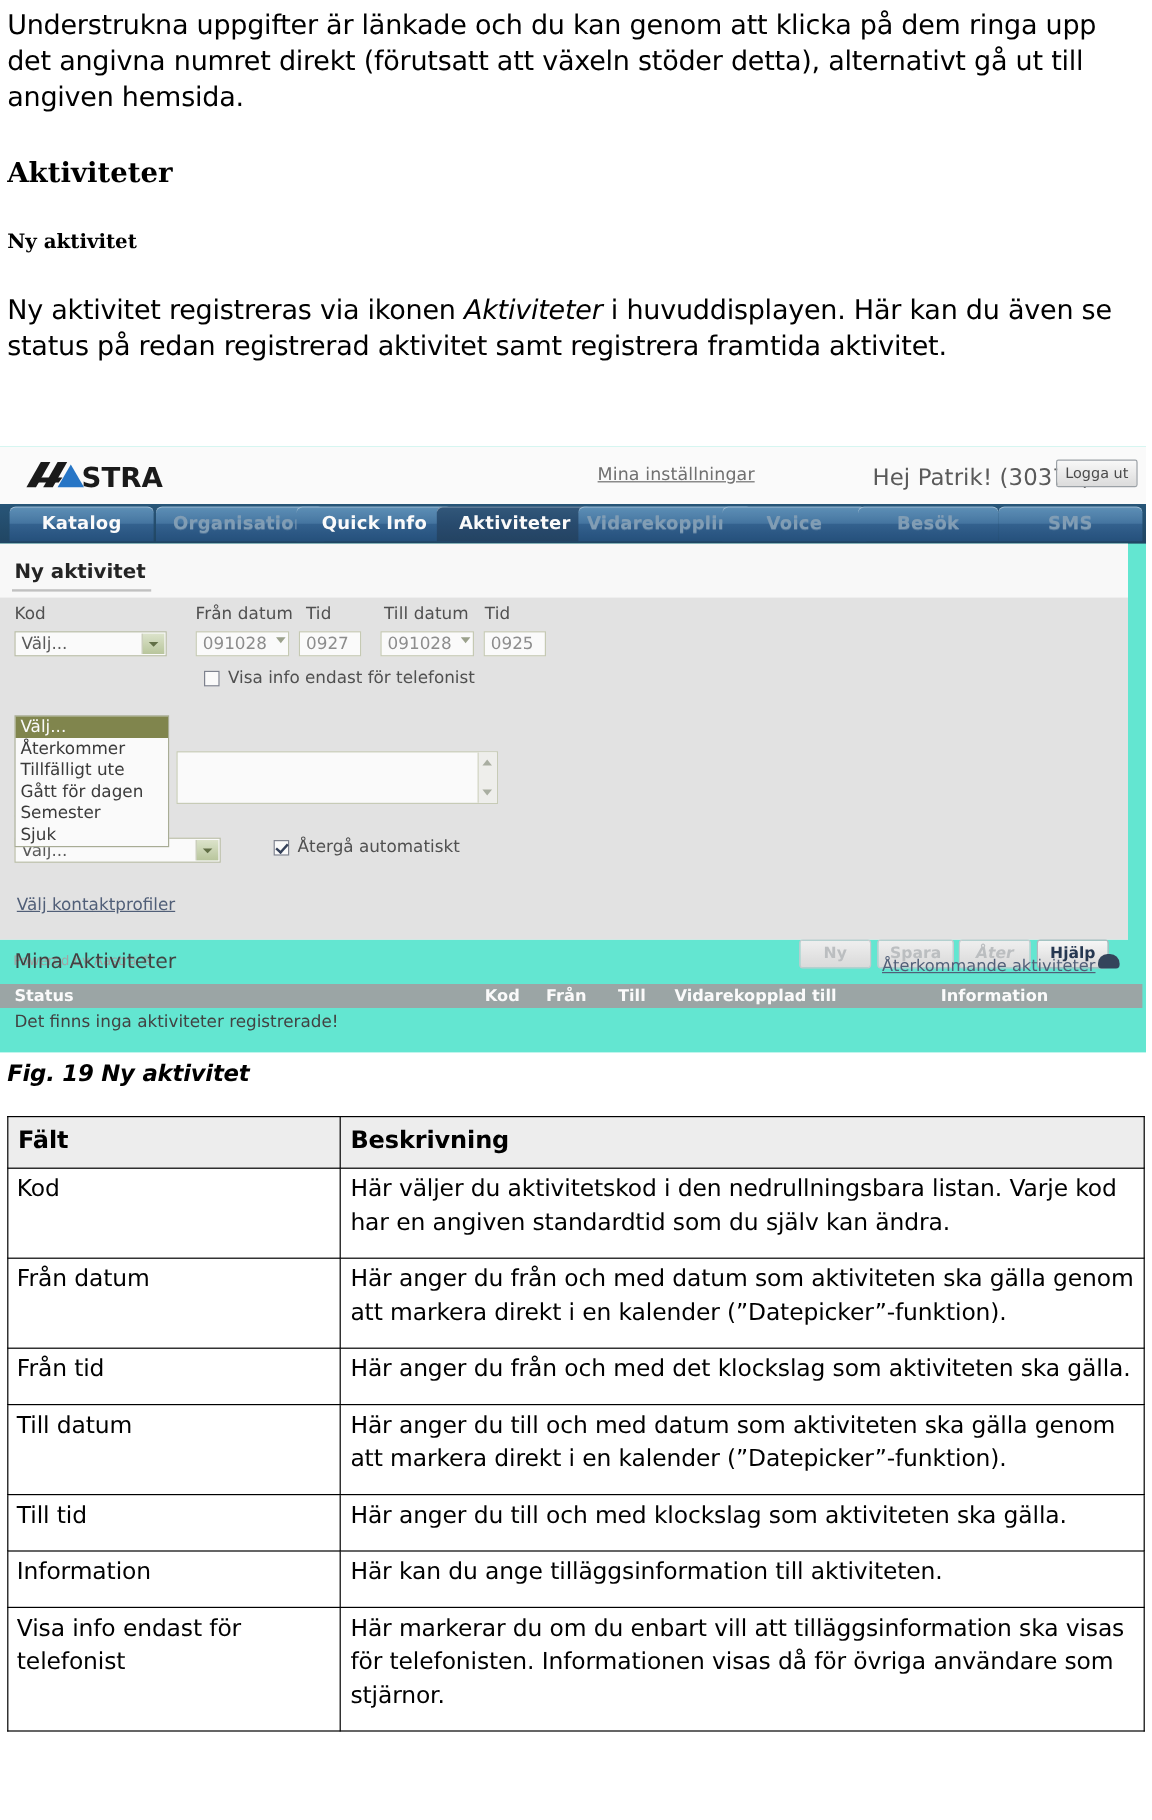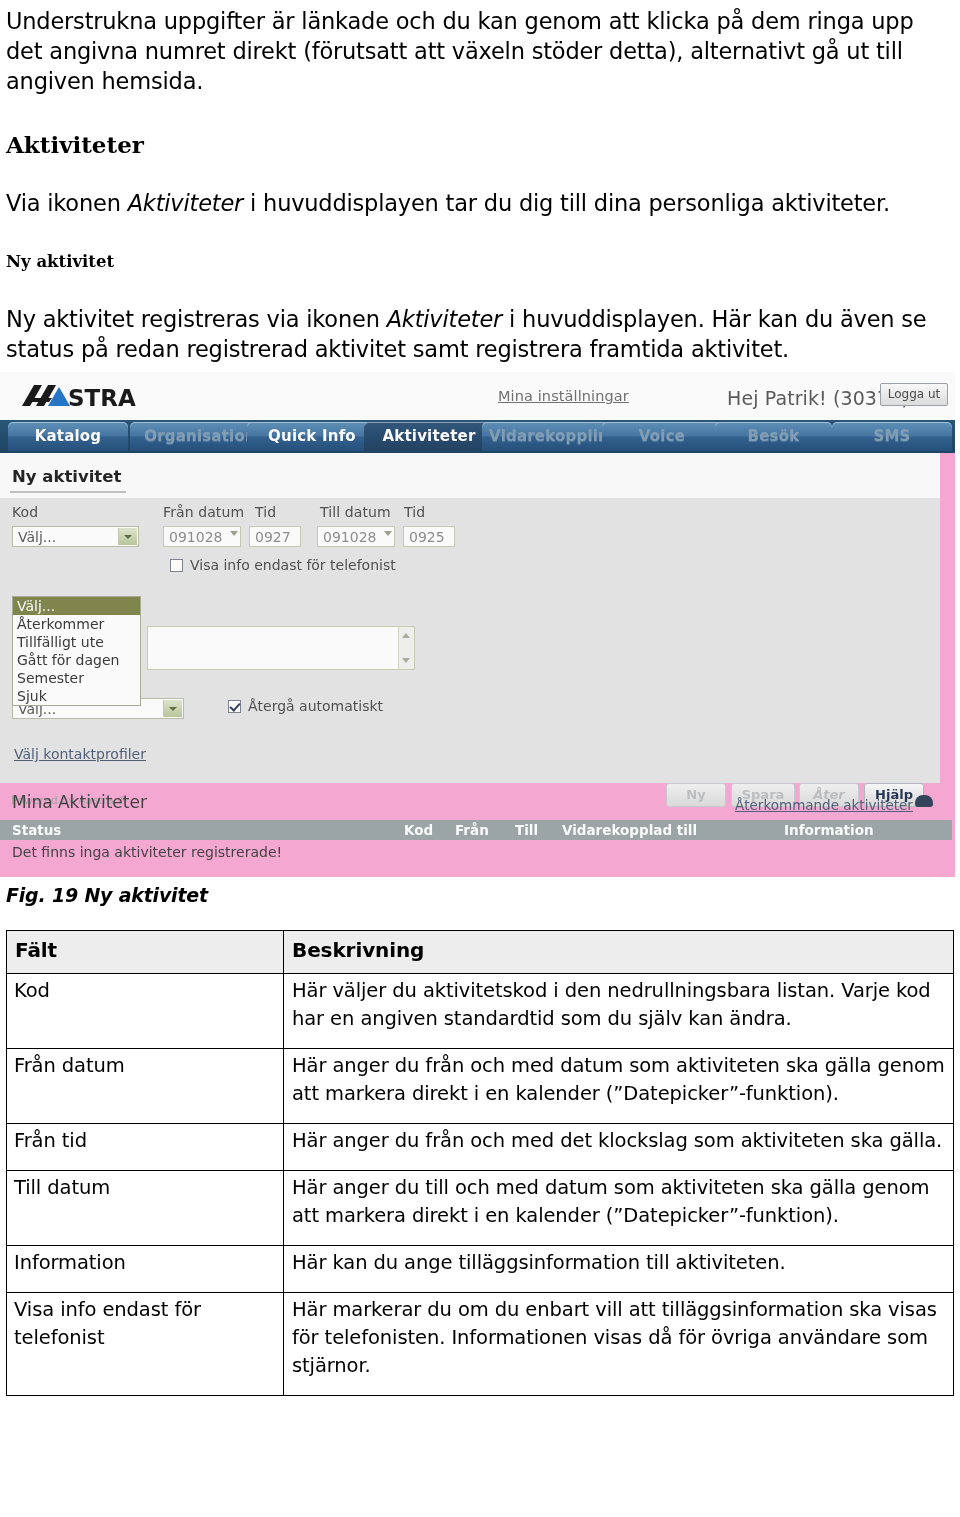--- a/index.html
+++ b/index.html
@@ -59,21 +59,21 @@
     left: 0;
     top: 372px;
     width: 960px;
     height: 510px;
   }
   .app {
     position: absolute;
     left: 0; top: 0;
     width: 955px;
     height: 505px;
-    background: #f9a8d4;
+    background: #5eead4;
     filter: contrast(0.92) brightness(1.02);
   }
 
   
   .app-top {
     position: absolute;
     left: 0; top: 0;
     width: 955px;
     height: 48px;
     background: #ffffff;
@@ -416,21 +416,20 @@
   .desc-table td.field { padding-left: 7px; }
 </style>
 </head>
 <body>
 
 <div class="doc">
   <p class="para intro">Understrukna uppgifter är länkade och du kan genom att klicka på dem ringa upp det angivna numret direkt (förutsatt att växeln stöder detta), alternativt gå ut till angiven hemsida.</p>
 
   <h2 class="h-main">Aktiviteter</h2>
 
-  <p class="para p-gap1"><span>Via ikonen </span><em class="it">Aktiviteter</em><span> i huvuddisplayen tar du dig till dina personliga aktiviteter.</span></p>
 
   <h3 class="h-sub">Ny aktivitet</h3>
 
   <p class="para p-gap2"><span>Ny aktivitet registreras via ikonen </span><em class="it">Aktiviteter</em><span> i huvuddisplayen. Här kan du även se status på redan registrerad aktivitet samt registrera framtida aktivitet.</span></p>
 </div>
 
 <div class="figure">
   <div class="app">
 
     <div class="app-top">
@@ -575,20 +574,24 @@
     </tr>
     <tr>
       <td class="field">Från tid</td>
       <td>Här anger du från och med det klockslag som aktiviteten ska gälla.</td>
     </tr>
     <tr>
       <td class="field">Till datum</td>
       <td>Här anger du till och med datum som aktiviteten ska gälla genom att markera direkt i en kalender (”Datepicker”-funktion).</td>
     </tr>
     <tr>
+      <td class="field">Till tid</td>
+      <td>Här anger du till och med klockslag som aktiviteten ska gälla.</td>
+    </tr>
+    <tr>
       <td class="field">Information</td>
       <td>Här kan du ange tilläggsinformation till aktiviteten.</td>
     </tr>
     <tr>
       <td class="field">Visa info endast för telefonist</td>
       <td>Här markerar du om du enbart vill att tilläggsinformation ska visas för telefonisten. Informationen visas då för övriga användare som stjärnor.</td>
     </tr>
   </tbody>
 </table>
 

